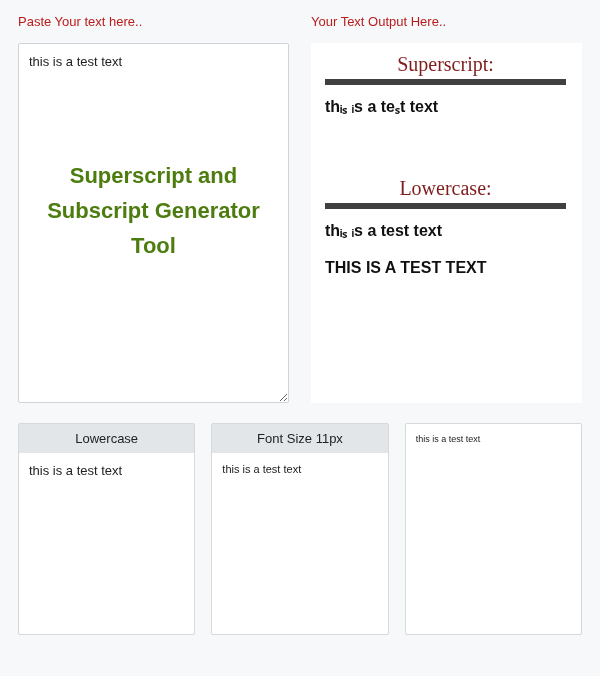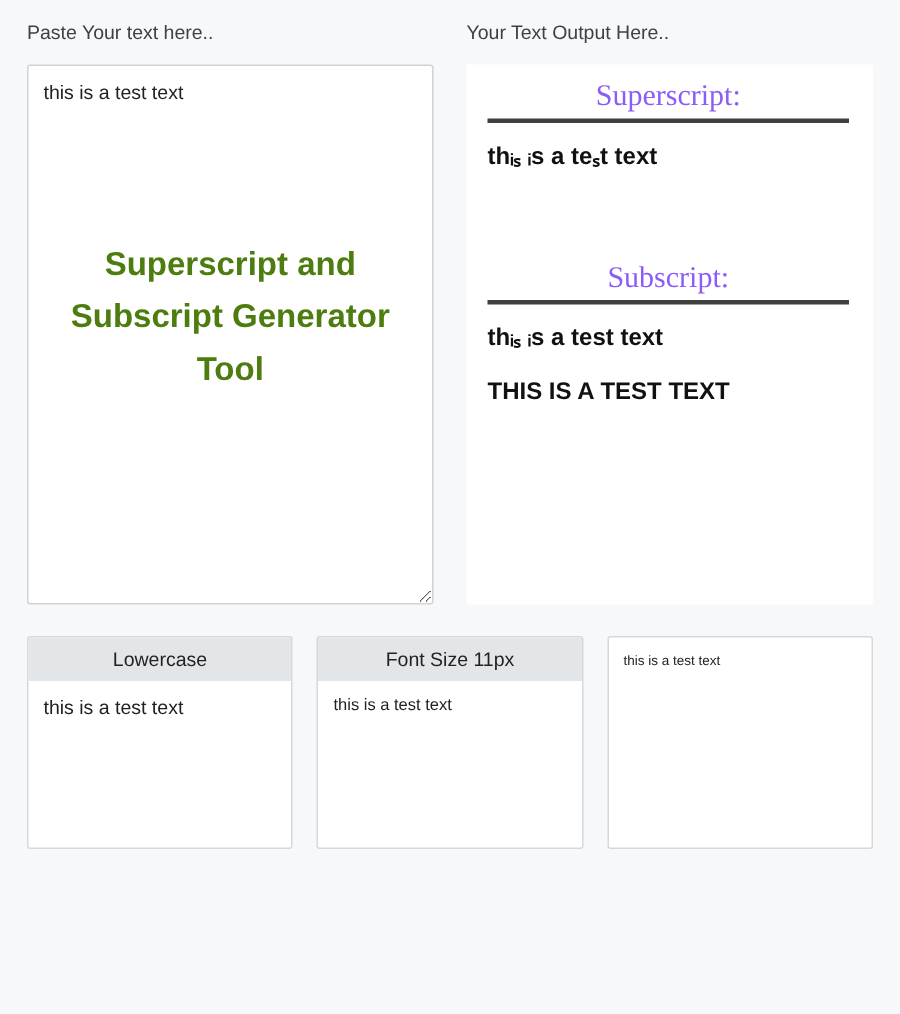--- a/index.html
+++ b/index.html
@@ -14,21 +14,21 @@
   .top-row {
     display: flex;
     gap: 22px;
   }
   .col {
     flex: 1;
     min-width: 0;
   }
   .label {
     font-size: 13px;
-    color: #404040;
+    color: #b91c1c;
     margin-bottom: 14px;
   }
   .textarea-wrap {
     position: relative;
   }
   textarea.input {
     width: 100%;
     height: 360px;
     border: 1px solid #d0d4d8;
     border-radius: 2px;
@@ -58,23 +58,23 @@
     overflow-y: auto;
     padding: 4px 12px 10px 10px;
     position: relative;
   }
   
   .output-panel::-webkit-scrollbar { width: 8px; }
   .output-panel::-webkit-scrollbar-thumb { background: #c7c9cb; border-radius: 4px; }
   .section-title {
     font-family: Georgia, 'Times New Roman', serif;
     font-size: 20px;
-    color: #8b5cf6;
+    color: #7f1d1d;
     text-align: center;
-    border-bottom: 3px solid #404040;
+    border-bottom: 6px solid #404040;
     padding-bottom: 3px;
     margin: 6px 4px 10px 4px;
   }
   .section-body {
     font-size: 16px;
     font-weight: bold;
     color: #111;
     margin: 0 4px 60px 4px;
   }
   .section-body.tight { margin-bottom: 18px; }
@@ -85,21 +85,21 @@
     gap: 16px;
     margin-top: 16px;
   }
   .card {
     flex: 1;
     border: 1px solid #d6d9dc;
     background: #fff;
     border-radius: 2px;
     display: flex;
     flex-direction: column;
-    height: 142px;
+    height: 212px;
   }
   .card-header {
     background: #e3e6e9;
     text-align: center;
     font-size: 13px;
     padding: 7px 4px;
     color: #222;
   }
   .card-body {
     padding: 10px;
@@ -120,21 +120,21 @@
       <div class="watermark">Superscript and Subscript Generator Tool</div>
     </div>
   </div>
 
   <div class="col">
     <div class="label">Your Text Output Here..</div>
     <div class="output-panel">
       <div class="section-title">Superscript:</div>
       <div class="section-body">thᵢₛ ᵢs a teₛt text</div>
 
-      <div class="section-title">Subscript:</div>
+      <div class="section-title">Lowercase:</div>
       <div class="section-body tight">thᵢₛ ᵢs a test text</div>
 
       <div class="section-body last">THIS IS A TEST TEXT</div>
     </div>
   </div>
 </div>
 
 <div class="bottom-row">
   <div class="card">
     <div class="card-header">Lowercase</div>

